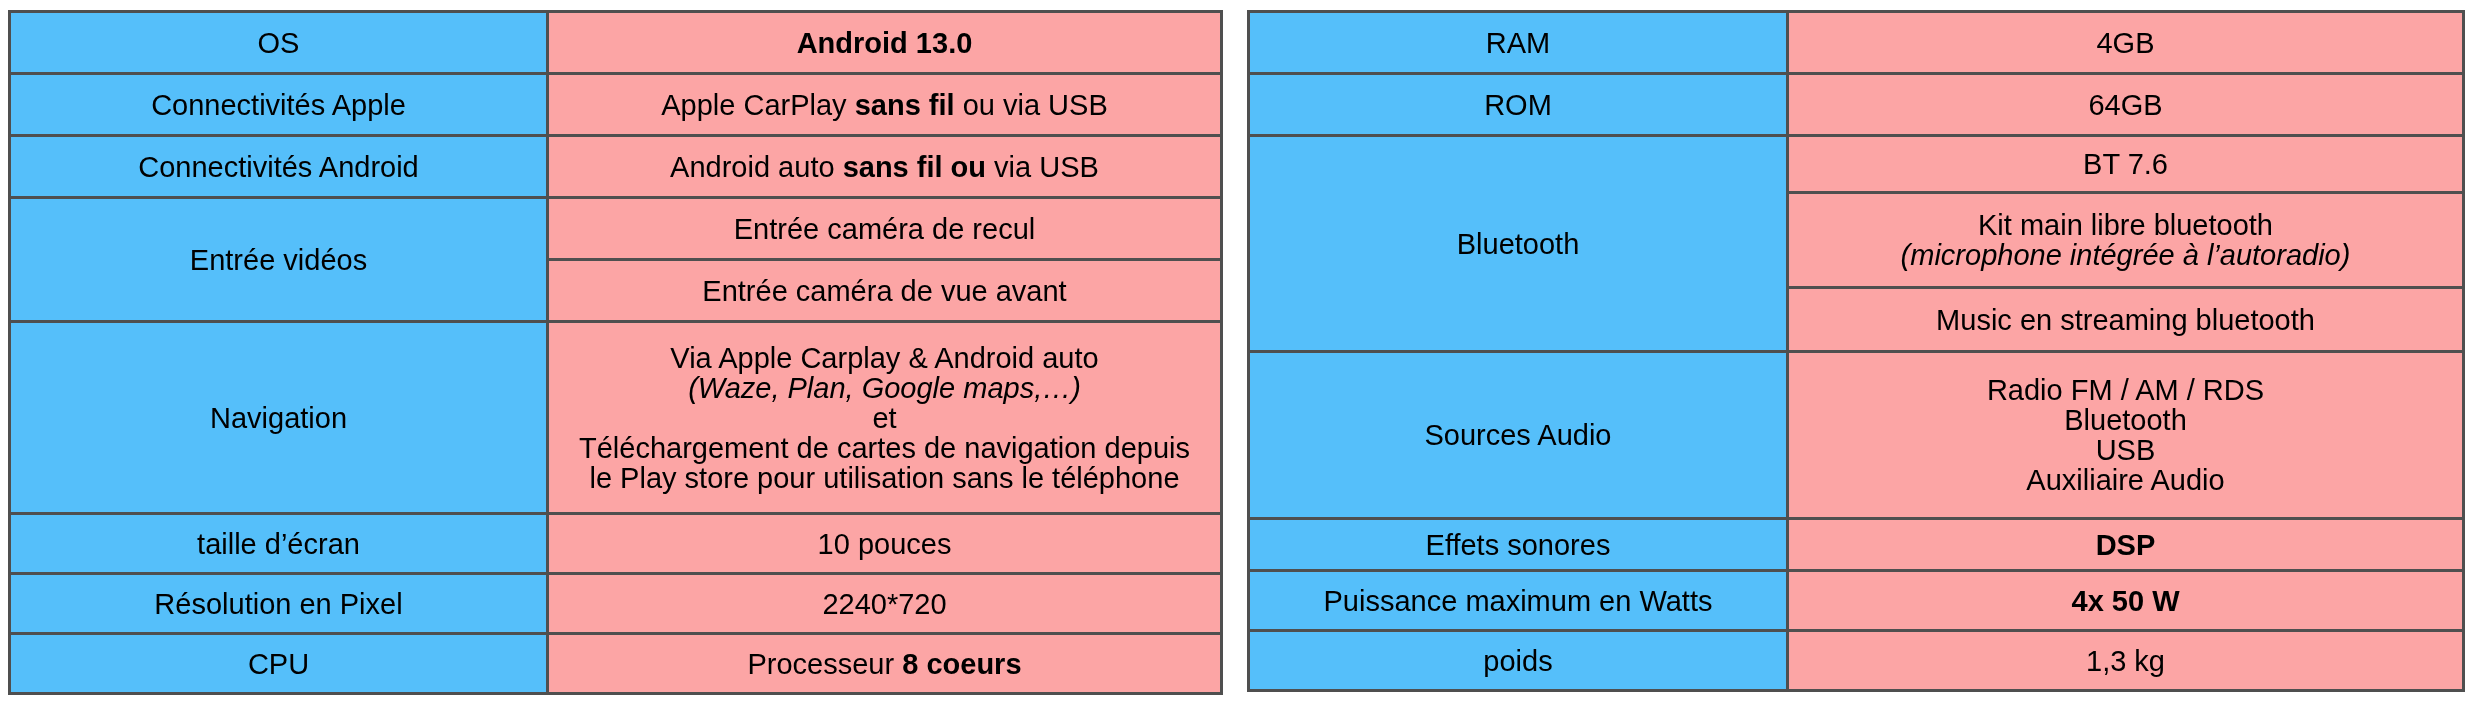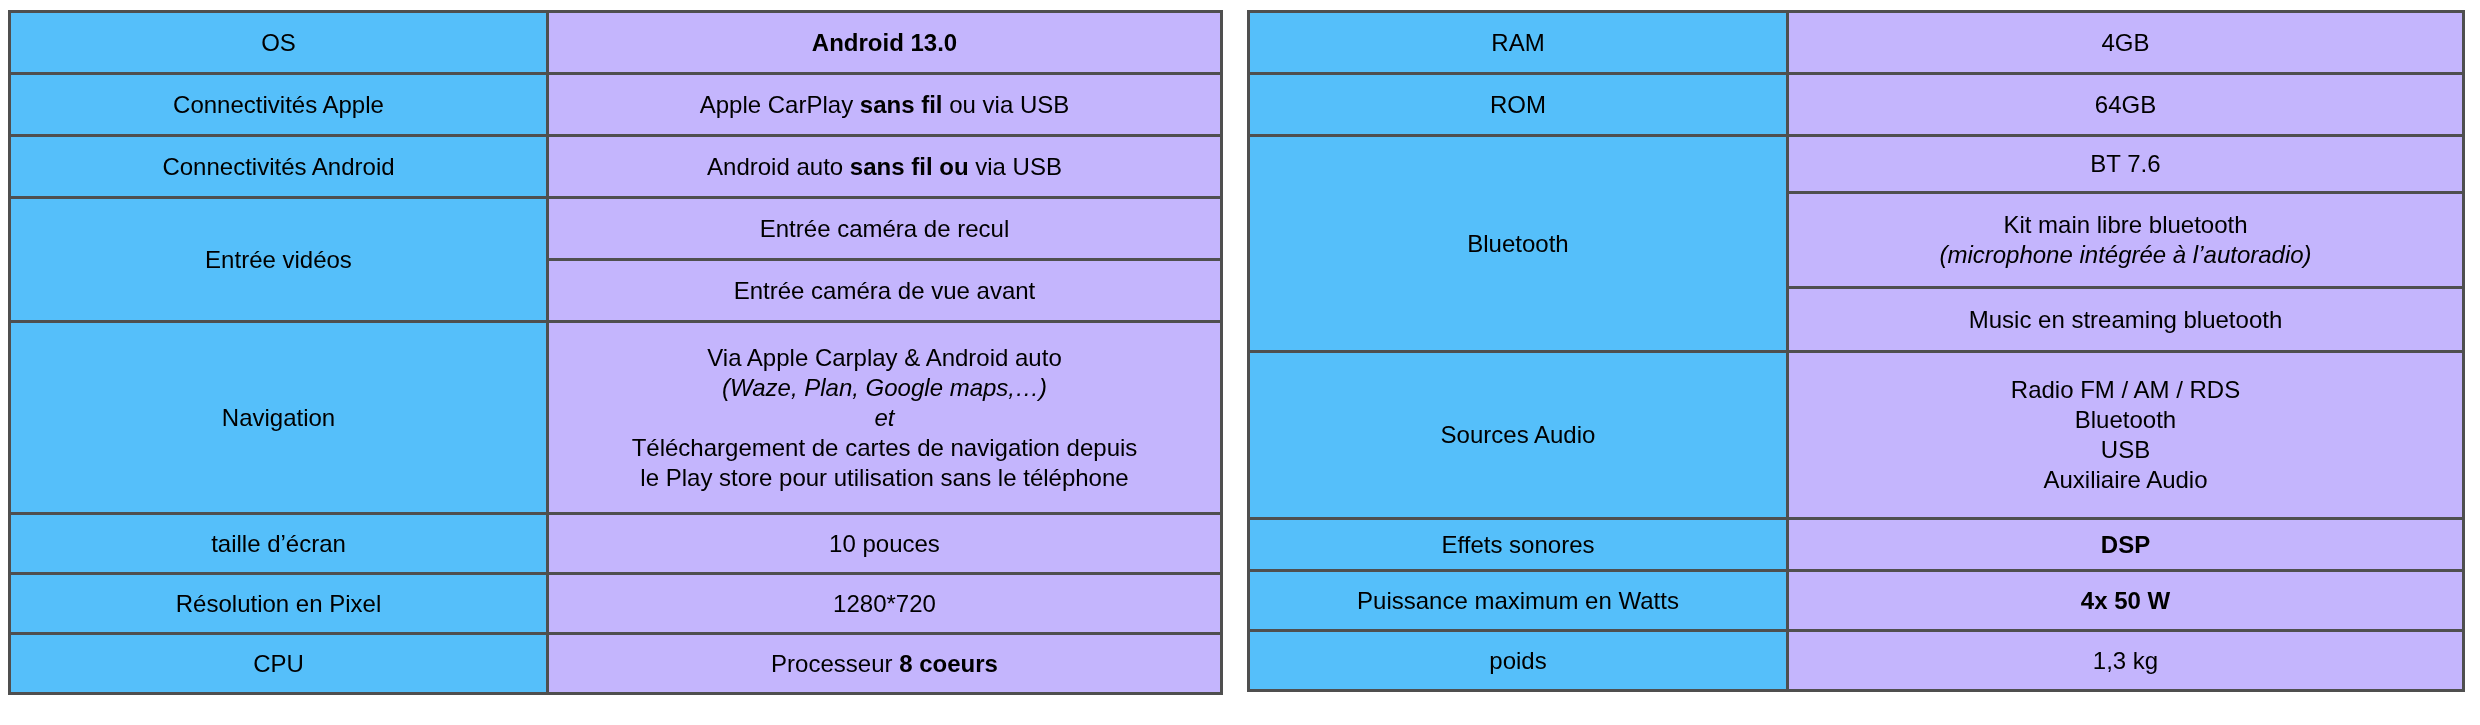--- a/index.html
+++ b/index.html
@@ -21,30 +21,30 @@
     top: 10px;
     border-collapse: collapse;
     table-layout: fixed;
   }
   table.spec-table.left  { left: 8px;    width: 1212px; }
   table.spec-table.right { left: 1247px; width: 1215px; }
   .spec-table td {
     border: 3px solid #4f4f4f;
     text-align: center;
     vertical-align: middle;
-    font-size: 24px;
+    font-size: 29px;
     line-height: 30px;
     padding: 2px 12px;
     overflow: hidden;
   }
   .spec-table td.label {
     background: #55bffa;
   }
   .spec-table td.value {
-    background: #c4b5fd;
+    background: #fca5a5;
   }
 </style>
 </head>
 <body>
 
 <div class="canvas">
 
   <table class="spec-table left">
     <colgroup>
         <col style="width:538px">
@@ -65,29 +65,29 @@
       </tr>
       <tr style="height:62px">
         <td class="label" rowspan="2">Entrée vidéos</td>
         <td class="value"><span>Entrée caméra de recul</span></td>
       </tr>
       <tr style="height:62px">
         <td class="value"><span>Entrée caméra de vue avant</span></td>
       </tr>
       <tr style="height:192px">
         <td class="label">Navigation</td>
-        <td class="value"><span>Via Apple Carplay &amp; Android auto</span><br><span style="font-style: italic;">(Waze, Plan, Google maps,…)</span><br><span style="font-style: italic;">et</span><br><span>Téléchargement de cartes de navigation depuis</span><br><span>le Play store pour utilisation sans le téléphone</span></td>
+        <td class="value"><span>Via Apple Carplay &amp; Android auto</span><br><span style="font-style: italic;">(Waze, Plan, Google maps,…)</span><br><span style="">et</span><br><span>Téléchargement de cartes de navigation depuis</span><br><span>le Play store pour utilisation sans le téléphone</span></td>
       </tr>
       <tr style="height:60px">
         <td class="label">taille d’écran</td>
         <td class="value"><span>10 pouces</span></td>
       </tr>
       <tr style="height:60px">
         <td class="label">Résolution en Pixel</td>
-        <td class="value"><span>1280*720</span></td>
+        <td class="value"><span>2240*720</span></td>
       </tr>
       <tr style="height:60px">
         <td class="label">CPU</td>
         <td class="value"><span>Processeur </span><span style="font-weight: bold;">8 coeurs</span></td>
       </tr>
     </tbody>
   </table>
 
   <table class="spec-table right">
     <colgroup>

